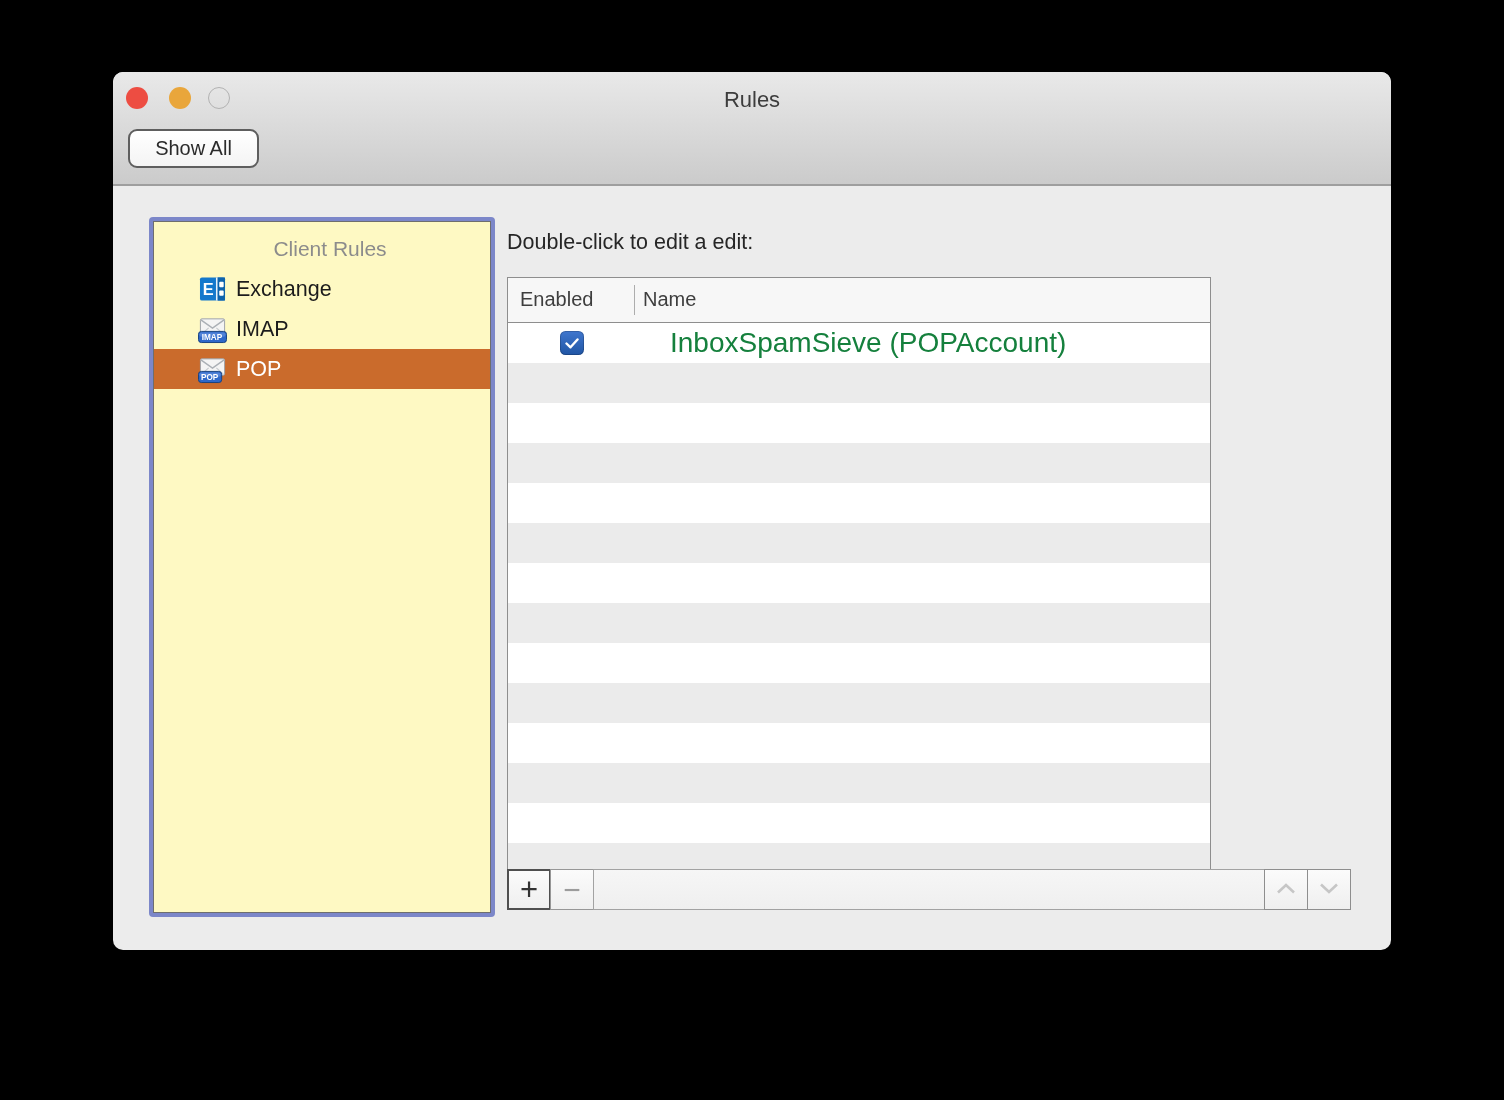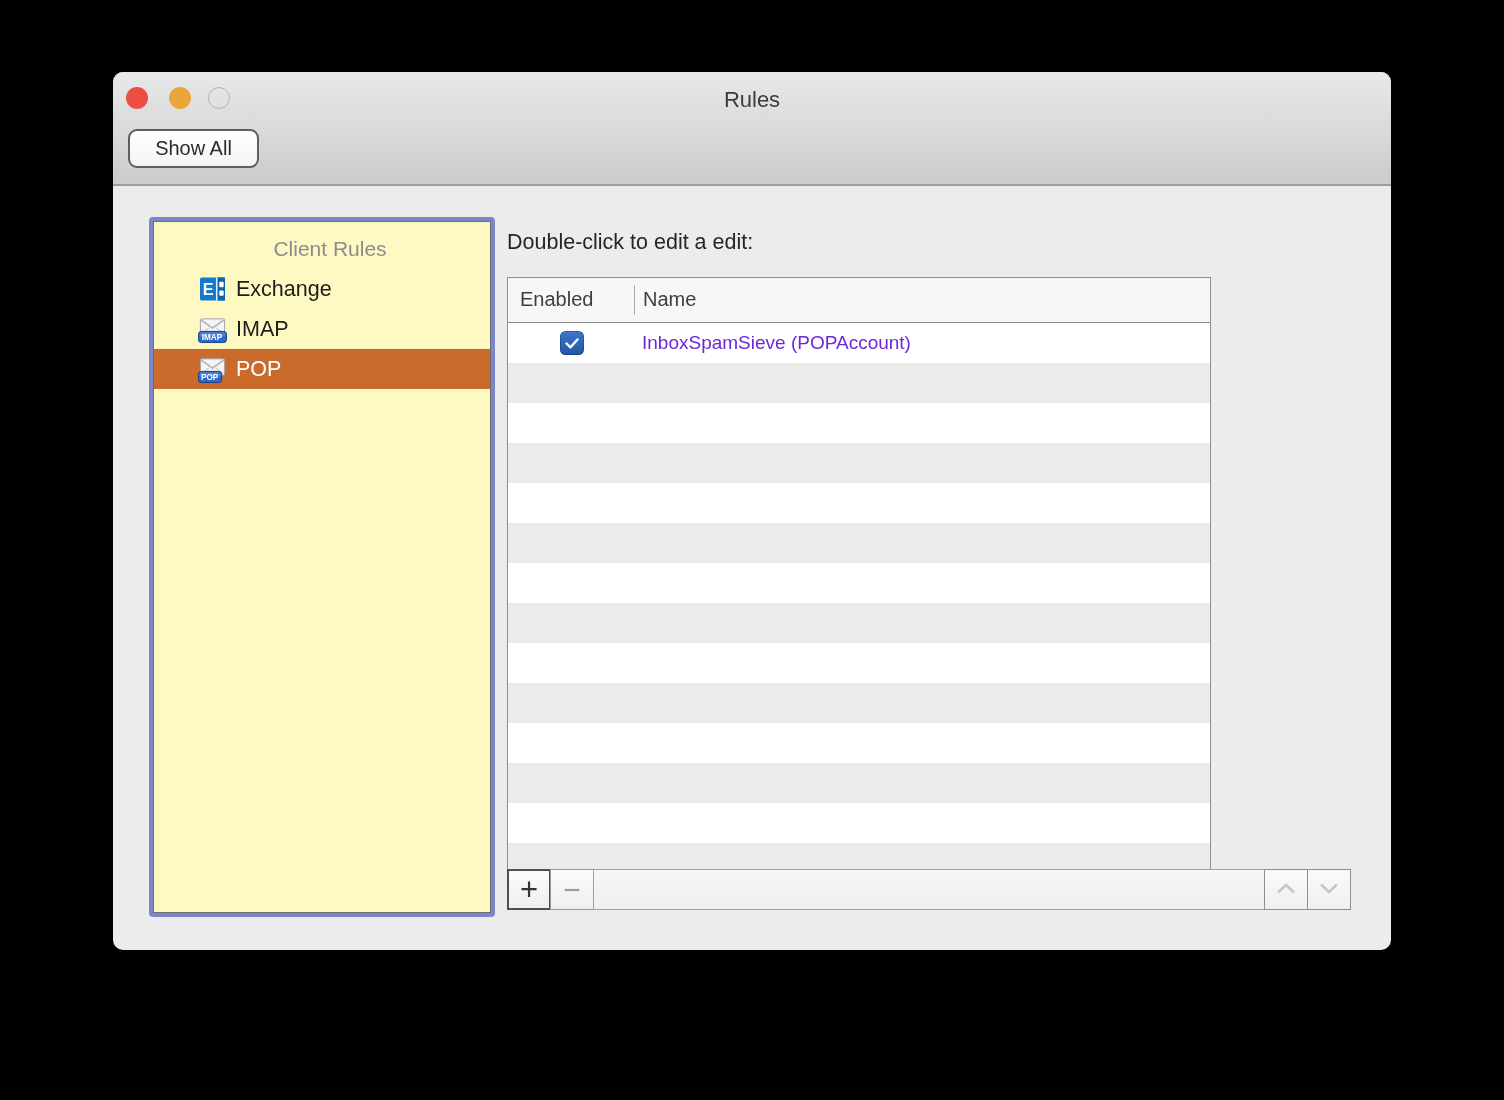--- a/index.html
+++ b/index.html
@@ -64,21 +64,21 @@
   .th-sep{position:absolute;left:126px;top:7px;bottom:7px;width:1px;background:#ADADAD;}
   .th-name{position:absolute;left:135px;top:10px;text-align:right;}
   .t-row{height:40px;display:flex;align-items:center;background:#fff;}
   .t-row.gray{background:var(--stripe,#EBEBEB);}
   .checkbox{
     margin-left:52px;width:24px;height:24px;border-radius:5.5px;flex:none;
     background:linear-gradient(var(--checkboxhi,#4077CE),var(--checkbox,#2055A4));
     box-shadow:inset 0 0 0 1px rgba(0,0,0,.18);
     display:flex;align-items:center;justify-content:center;
   }
-  .rule-name{margin-left:58px;font-size:19px;color:#6d28d9;}
+  .rule-name{margin-left:86px;font-size:28px;color:#15803d;}
   
   .footer-bar{
     position:absolute;left:394px;top:797px;width:844px;height:41px;box-sizing:border-box;
     display:flex;background:#EFEFEF;
   }
   .fbtn{
     width:44px;height:41px;box-sizing:border-box;flex:none;
     background:linear-gradient(#FBFBFB,#EFEFEF);
     display:flex;align-items:center;justify-content:center;
   }

